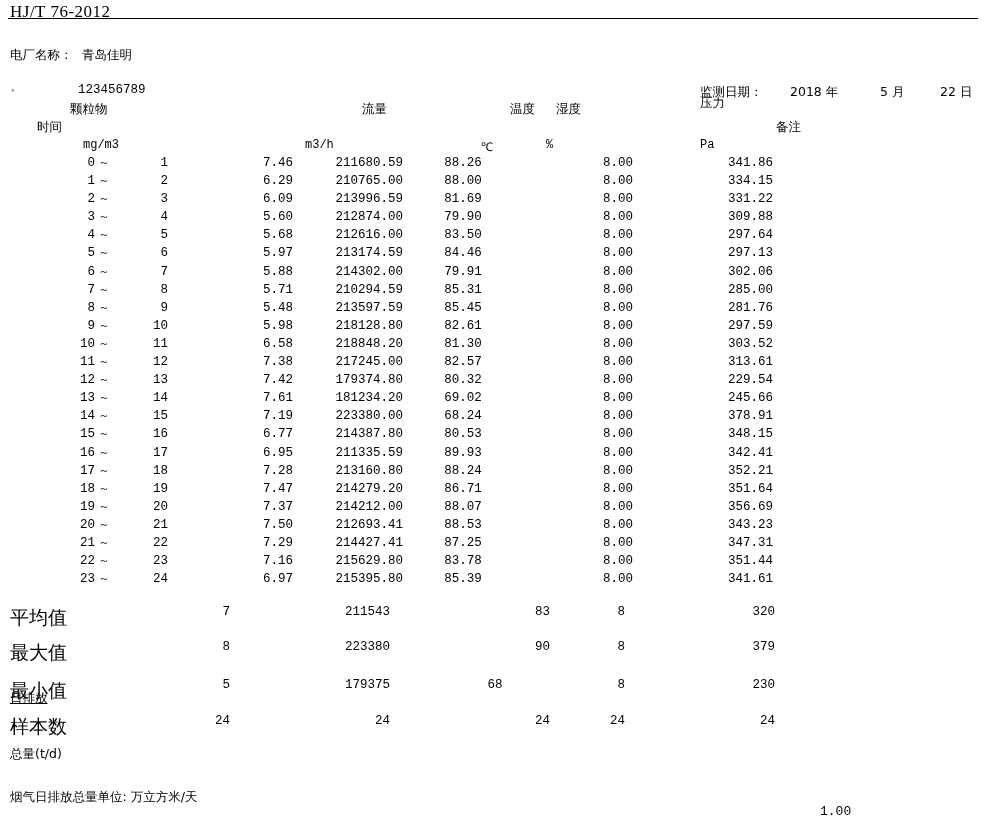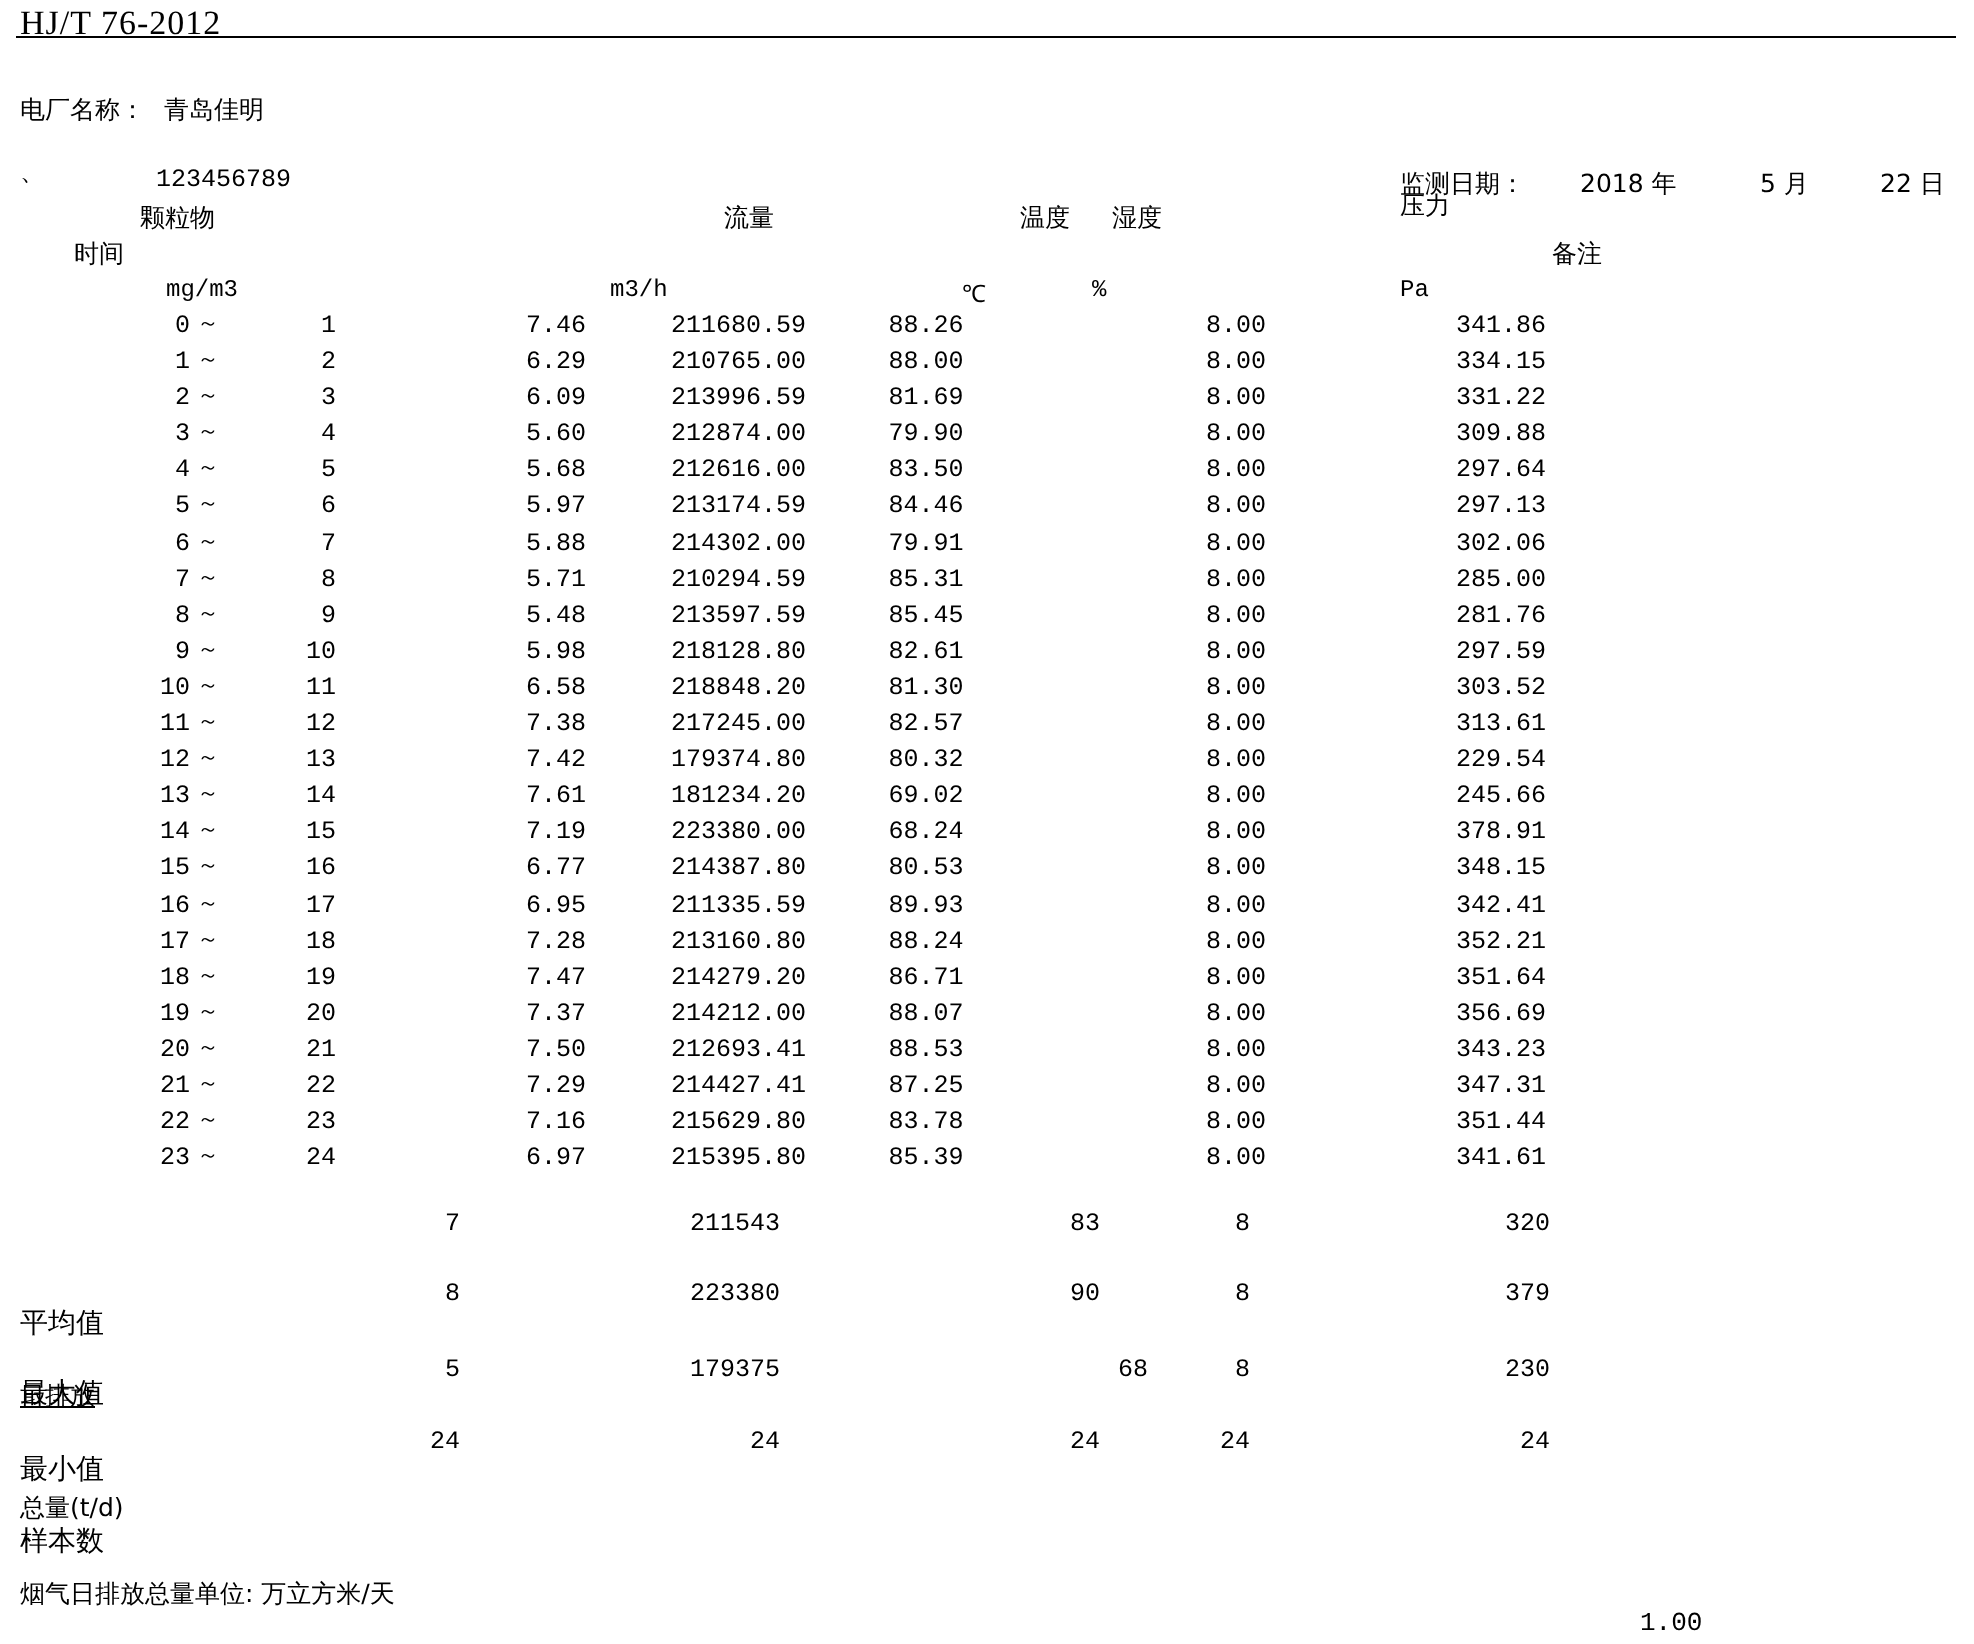--- a/index.html
+++ b/index.html
@@ -87,21 +87,21 @@
   .c-h2  { width: 55px;  text-align: right; }
   .c-dust{ width: 125px; text-align: right; }
   .c-flow{ width: 110px; text-align: right; }
   .c-temp{ width: 120px; text-align: center; }
   .c-hum { width: 110px; text-align: right; }
   .c-prs { width: 140px; text-align: right; }
   .c-rest{ }
 
   
   .sum-row { position: absolute; left: 0; width: 987px; }
-  .sum-label { position: absolute; left: 10px; font-family: "DejaVu Sans", sans-serif; font-size: 14px; margin-top: 48px; }
+  .sum-label { position: absolute; left: 10px; font-family: "DejaVu Sans", sans-serif; font-size: 19px; }
   .sum-cell { position: absolute; font-family: "Liberation Mono", monospace; font-size: 12.5px; text-align: right; }
 
   .footnote {
     left: 10px;
     font-family: "DejaVu Sans", sans-serif;
     font-size: 12.5px;
   }
   .botnum {
     font-family: "Liberation Mono", monospace;
     font-size: 13px;
@@ -426,21 +426,21 @@
     <span class="sum-cell" style="left:280px; width:110px;">223380</span>
     <span class="sum-cell" style="left:440px; width:110px;">90</span>
     <span class="sum-cell" style="left:545px; width:80px;">8</span>
     <span class="sum-cell" style="left:690px; width:85px;">379</span>
   </div>
 
   <div class="sum-row" style="top:678px;">
     <span class="sum-label">最小值</span>
     <span class="sum-cell" style="left:150px; width:80px;">5</span>
     <span class="sum-cell" style="left:280px; width:110px;">179375</span>
-    <span class="sum-cell" style="left:464px; width:110px;">68</span>
+    <span class="sum-cell" style="left:440px; width:110px;text-align:center;">68</span>
     <span class="sum-cell" style="left:545px; width:80px;">8</span>
     <span class="sum-cell" style="left:690px; width:85px;">230</span>
   </div>
 
   <div class="sum-row" style="top:714px;">
     <span class="sum-label">样本数</span>
     <span class="sum-cell" style="left:150px; width:80px;">24</span>
     <span class="sum-cell" style="left:280px; width:110px;">24</span>
     <span class="sum-cell" style="left:440px; width:110px;">24</span>
     <span class="sum-cell" style="left:545px; width:80px;">24</span>

